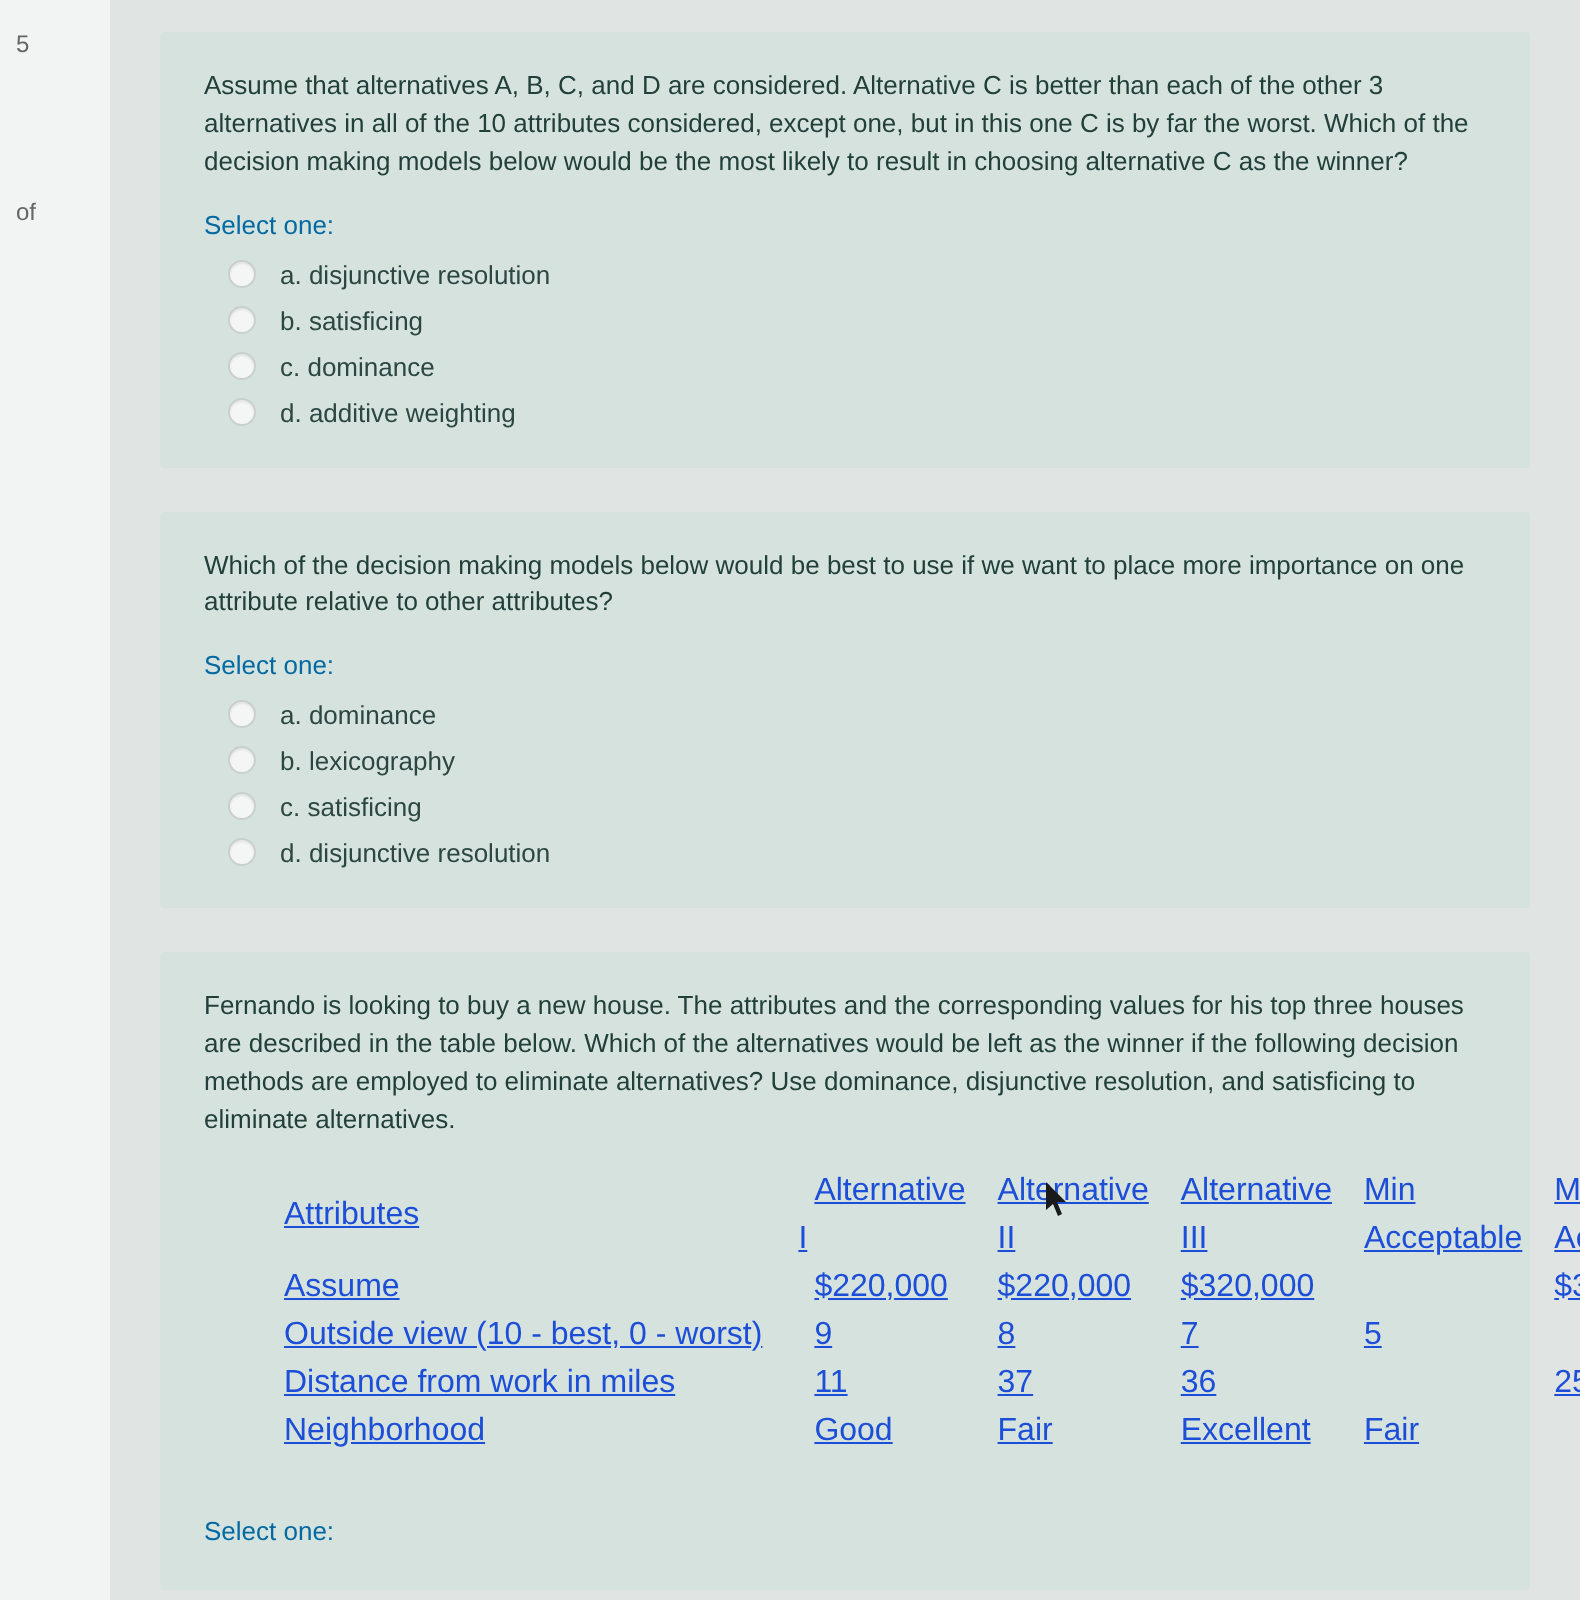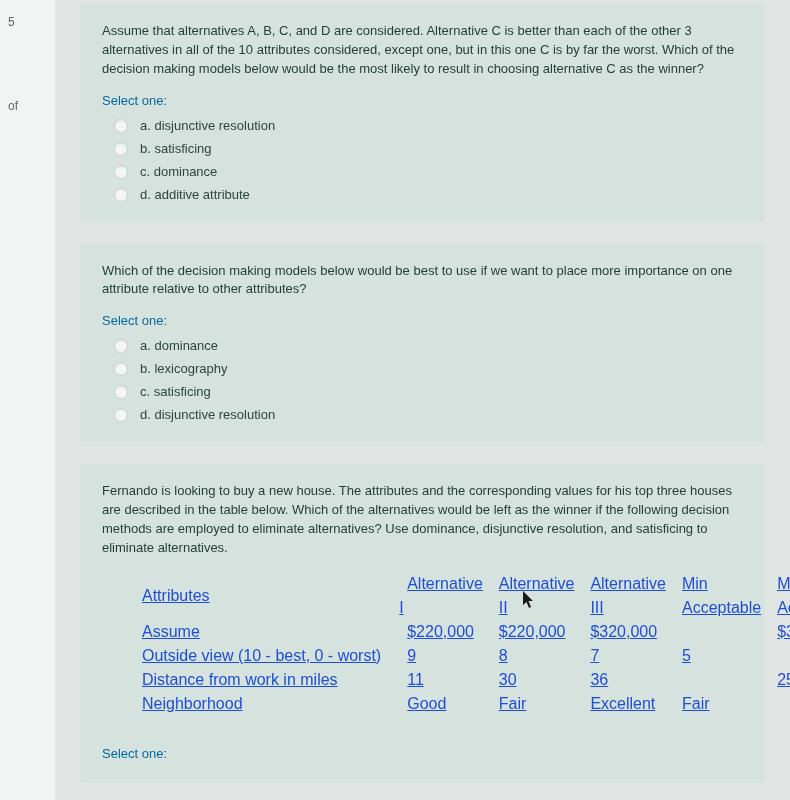--- a/index.html
+++ b/index.html
@@ -20,21 +20,21 @@
   .sidebar {
     width: 55px;
     min-width: 55px;
     background: #f2f3f3;
     padding: 15px 8px;
     color: #666;
     font-size: 12px;
   }
   .main {
     flex: 1;
-    padding: 4px 25px 0 25px;
+    padding: 16px 25px 0 25px;
     overflow: hidden;
   }
   .qcard {
     background: #d6e2de;
     border-radius: 2px;
     padding: 18px 22px 16px 22px;
     margin-bottom: 22px;
   }
   .q-text {
     color: #22403a;
@@ -43,21 +43,21 @@
     font-size: 13px;
   }
   .select-one {
     color: #0369a1;
     font-size: 13px;
     margin-bottom: 6px;
   }
   .options { }
   .option-row {
     display: flex;
-    align-items: flex-end;
+    align-items: flex-start;
     padding: 4px 0 4px 12px;
   }
   .radio {
     width: 14px;
     height: 14px;
     border-radius: 50%;
     background: #f4f6f5;
     border: 1px solid #c9d0cd;
     margin-right: 12px;
     flex-shrink: 0;
@@ -118,21 +118,21 @@
         <div class="option-row">
           <div class="radio"></div>
           <div class="opt-label">b. satisficing</div>
         </div>
         <div class="option-row">
           <div class="radio"></div>
           <div class="opt-label">c. dominance</div>
         </div>
         <div class="option-row">
           <div class="radio"></div>
-          <div class="opt-label">d. additive attribute</div>
+          <div class="opt-label">d. additive weighting</div>
         </div>
       </div>
     </div>
 
     <div class="qcard">
       <div class="q-text">Which of the decision making models below would be best to use if we want to place more importance on one attribute relative to other attributes?</div>
       <div class="select-one">Select one:</div>
       <div class="options">
         <div class="option-row">
           <div class="radio"></div>
@@ -185,21 +185,21 @@
             <td>Outside view (10 - best, 0 - worst)</td>
             <td>9</td>
             <td>8</td>
             <td>7</td>
             <td>5</td>
             <td></td>
           </tr>
           <tr>
             <td>Distance from work in miles</td>
             <td>11</td>
-            <td>30</td>
+            <td>37</td>
             <td>36</td>
             <td></td>
             <td>25</td>
           </tr>
           <tr>
             <td>Neighborhood</td>
             <td>Good</td>
             <td>Fair</td>
             <td>Excellent</td>
             <td>Fair</td>

